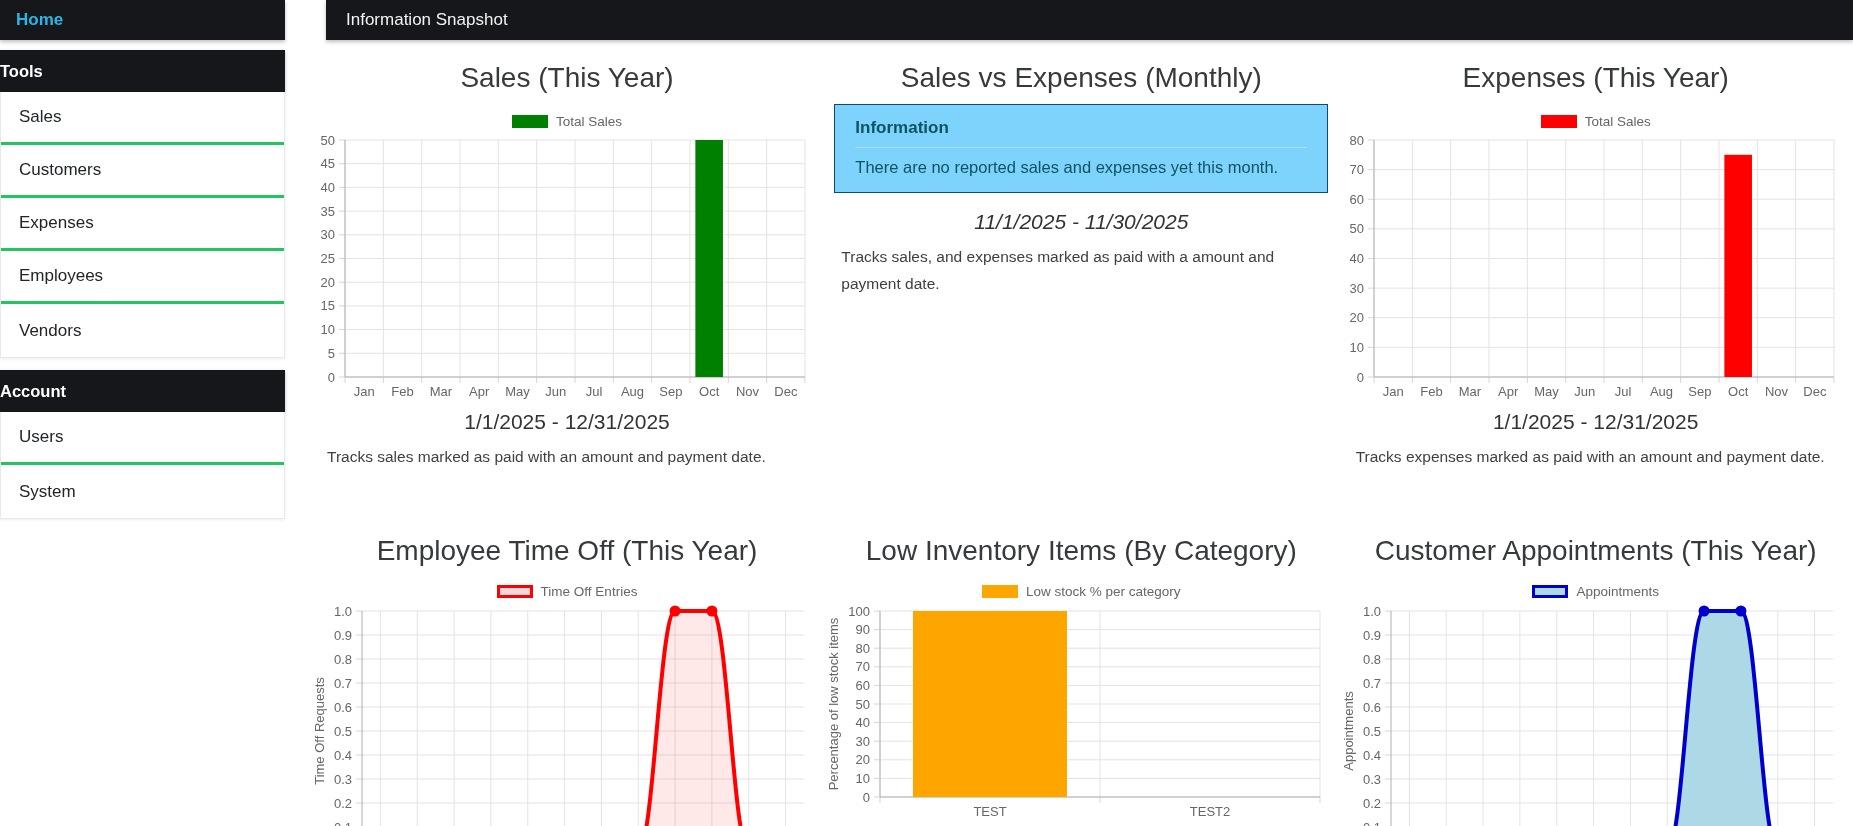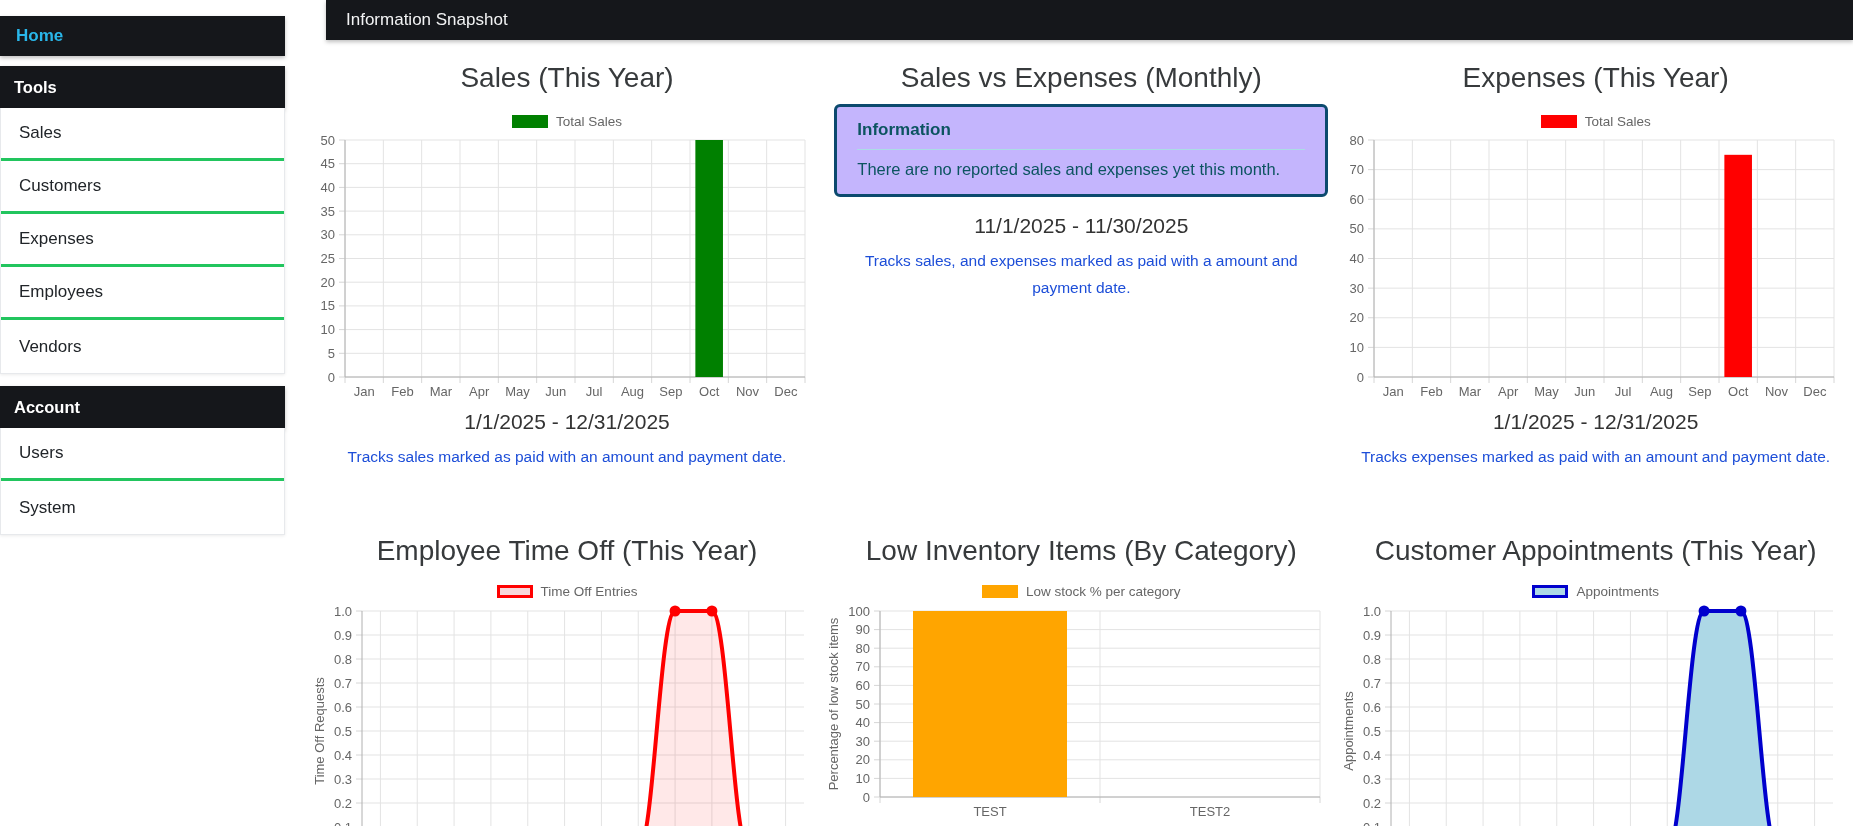--- a/index.html
+++ b/index.html
@@ -2,29 +2,29 @@
 <html><head>
 <meta charset="utf-8">
 <style>
   * { box-sizing: border-box; margin: 0; padding: 0; }
   html,body { background:#fff; }
   .app {
     position: relative; width: 1853px; height: 826px; overflow: hidden;
     font-family: "Liberation Sans", sans-serif; background:#fff;
   }
   
-  .sidebar { position:absolute; left:0; top:16px; width:285px; }
+  .sidebar { position:absolute; left:0; top:0; width:285px; }
   .home-bar {
     height:40px; background:#15171b; display:flex; align-items:center;
     padding-left:16px; box-shadow:0 2px 4px rgba(0,0,0,.25);
   }
   .home-link { color:#29b7ea; font-weight:700; font-size:17px; text-decoration:none; cursor:pointer; }
   .side-header {
     height:42px; background:#15171b; color:#fff; font-weight:700; font-size:16.5px;
-    display:flex; align-items:center; padding-left:14px; box-shadow:0 2px 4px rgba(0,0,0,.25);
+    display:flex; align-items:center; box-shadow:0 2px 4px rgba(0,0,0,.25);
   }
   .side-header.gap { margin-top:12px; }
   .side-items { background:#fff; border:1px solid #e7e9ec; border-top:none; box-shadow:0 1px 3px rgba(0,0,0,.08); }
   .side-item {
     height:53px; display:flex; align-items:center; padding-left:18px;
     font-size:17px; color:#212529; border-bottom:3px solid #22c55e; cursor:pointer; background:#fff;
   }
   .side-item:last-child { border-bottom:none; }
   .tools-panel { margin-top:10px; }
   
@@ -42,32 +42,32 @@
   .chart-block { width:514px; }
   .chart-title { font-size:28px; font-weight:400; color:#373a3c; text-align:center; line-height:36px; }
   .row2 .chart-title { margin-top:18px; }
   .legend { margin-top:16px; height:18px; display:flex; justify-content:center; align-items:center; }
   .row2 .legend { margin-top:13px; }
   .swatch { display:inline-block; width:36px; height:13px; margin-right:8px; }
   .legend-label { font-size:13.5px; color:#666; }
   .chart-canvas { display:block; margin-top:3px; }
   .chart-subtitle { margin-top:4px; font-size:21px; color:#333; text-align:center; line-height:26px; }
   .chart-desc {
-    margin:8px auto 0; font-size:15.5px; color:#1d4ed8; text-align:center;
+    margin:8px auto 0; font-size:15.5px; color:#404040; 
     max-width:480px; line-height:1.75;
   }
   
   .info-alert {
-    margin:8px 10px 0; background:#c4b5fd; border:3px solid #0c4a6e; border-radius:6px;
+    margin:8px 10px 0; background:#7dd3fc; border:1px solid #0c4a6e; border-radius:0;
     padding:13px 20px 15px;
   }
   .info-heading { color:#0c5460; font-weight:700; font-size:17px; }
   .info-divider { border:0; border-top:1px solid #abdde5; margin:9px 0 10px; }
   .info-message { color:#0c5460; font-size:16.5px; }
-  .info-spacer { margin-top:16px; }
+  .info-spacer { margin-top:16px;font-style:italic; }
   svg text { font-family:"Liberation Sans", sans-serif; }
 </style>
 </head>
 <body>
 
 <div class="app">
 
   <aside class="sidebar">
     <div class="home-bar">
       <a class="home-link">Home</a>

